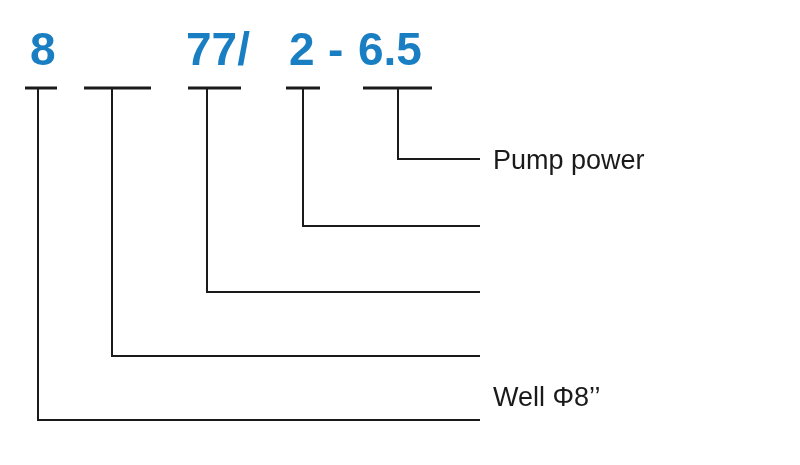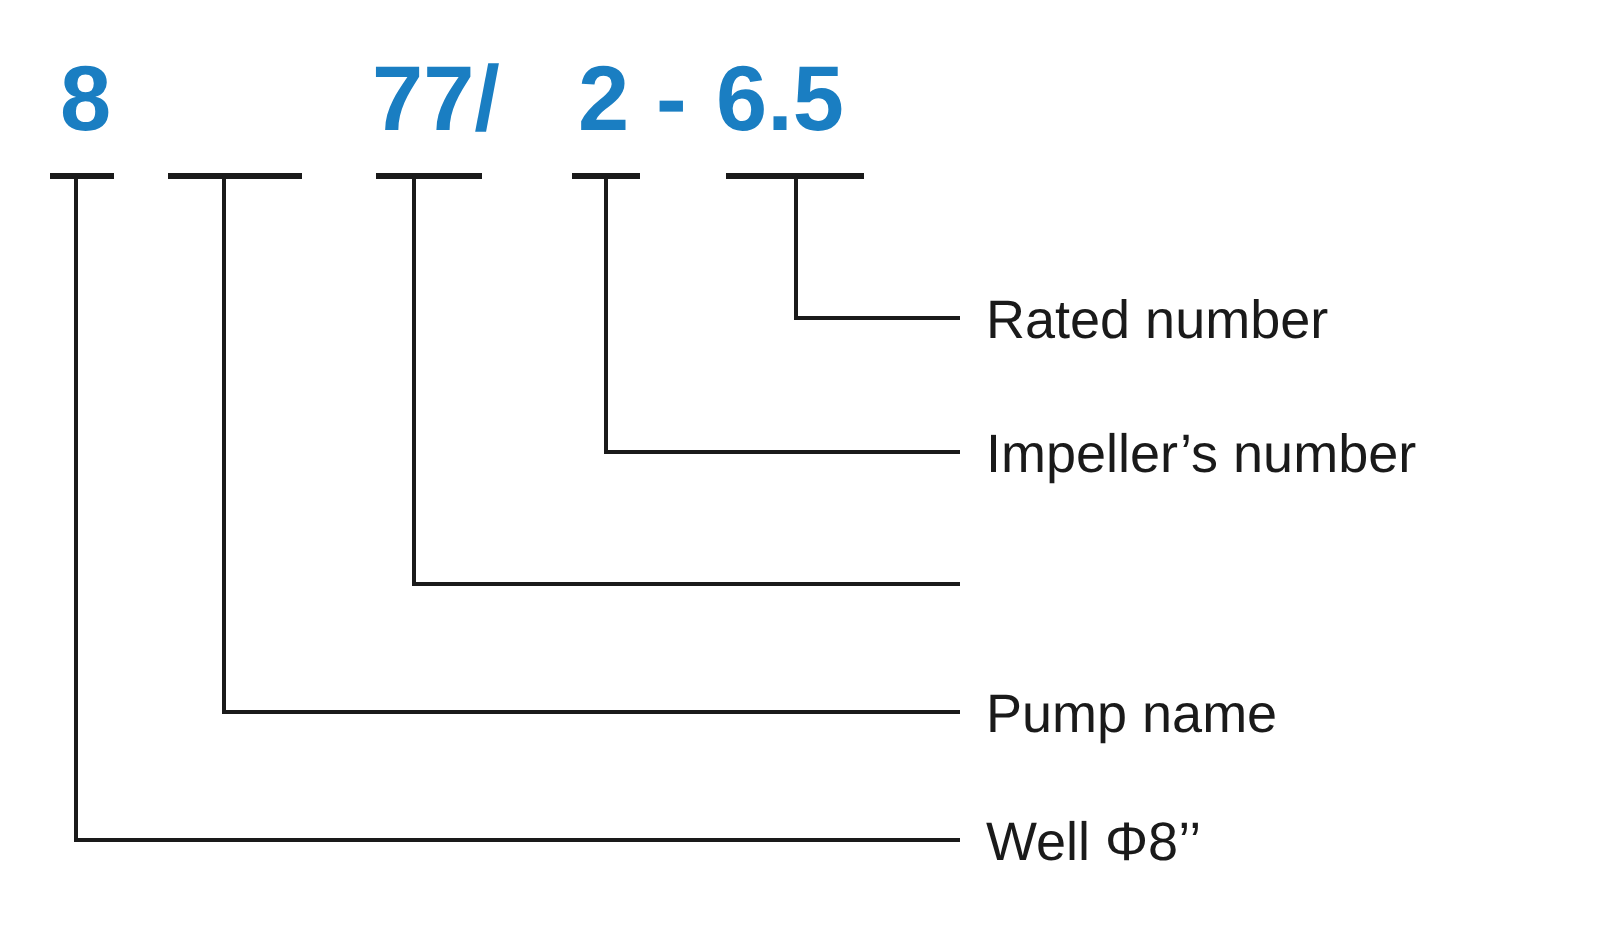--- a/index.html
+++ b/index.html
@@ -65,18 +65,16 @@
 
     <polyline stroke-width="2" points="303,88 303,226 480,226"></polyline>
 
     <polyline stroke-width="2" points="207,88 207,292 480,292"></polyline>
 
     <polyline stroke-width="2" points="112,88 112,356 480,356"></polyline>
 
     <polyline stroke-width="2" points="38,88 38,420 480,420"></polyline>
   </svg>
 
-  <div class="callout-label" style="top:144px">Rated number</div>
-  <div class="callout-label" style="top:211px">Impeller’s number</div>
-  <div class="callout-label" style="top:341px">Pump name</div>
-  <div class="callout-label" style="top:405px">Well Φ8’’</div>
+  <div class="callout-label" style="top:144px">Pump power</div>
+  <div class="callout-label" style="top:381px">Well Φ8’’</div>
 
 </div>
 
 </body></html>

